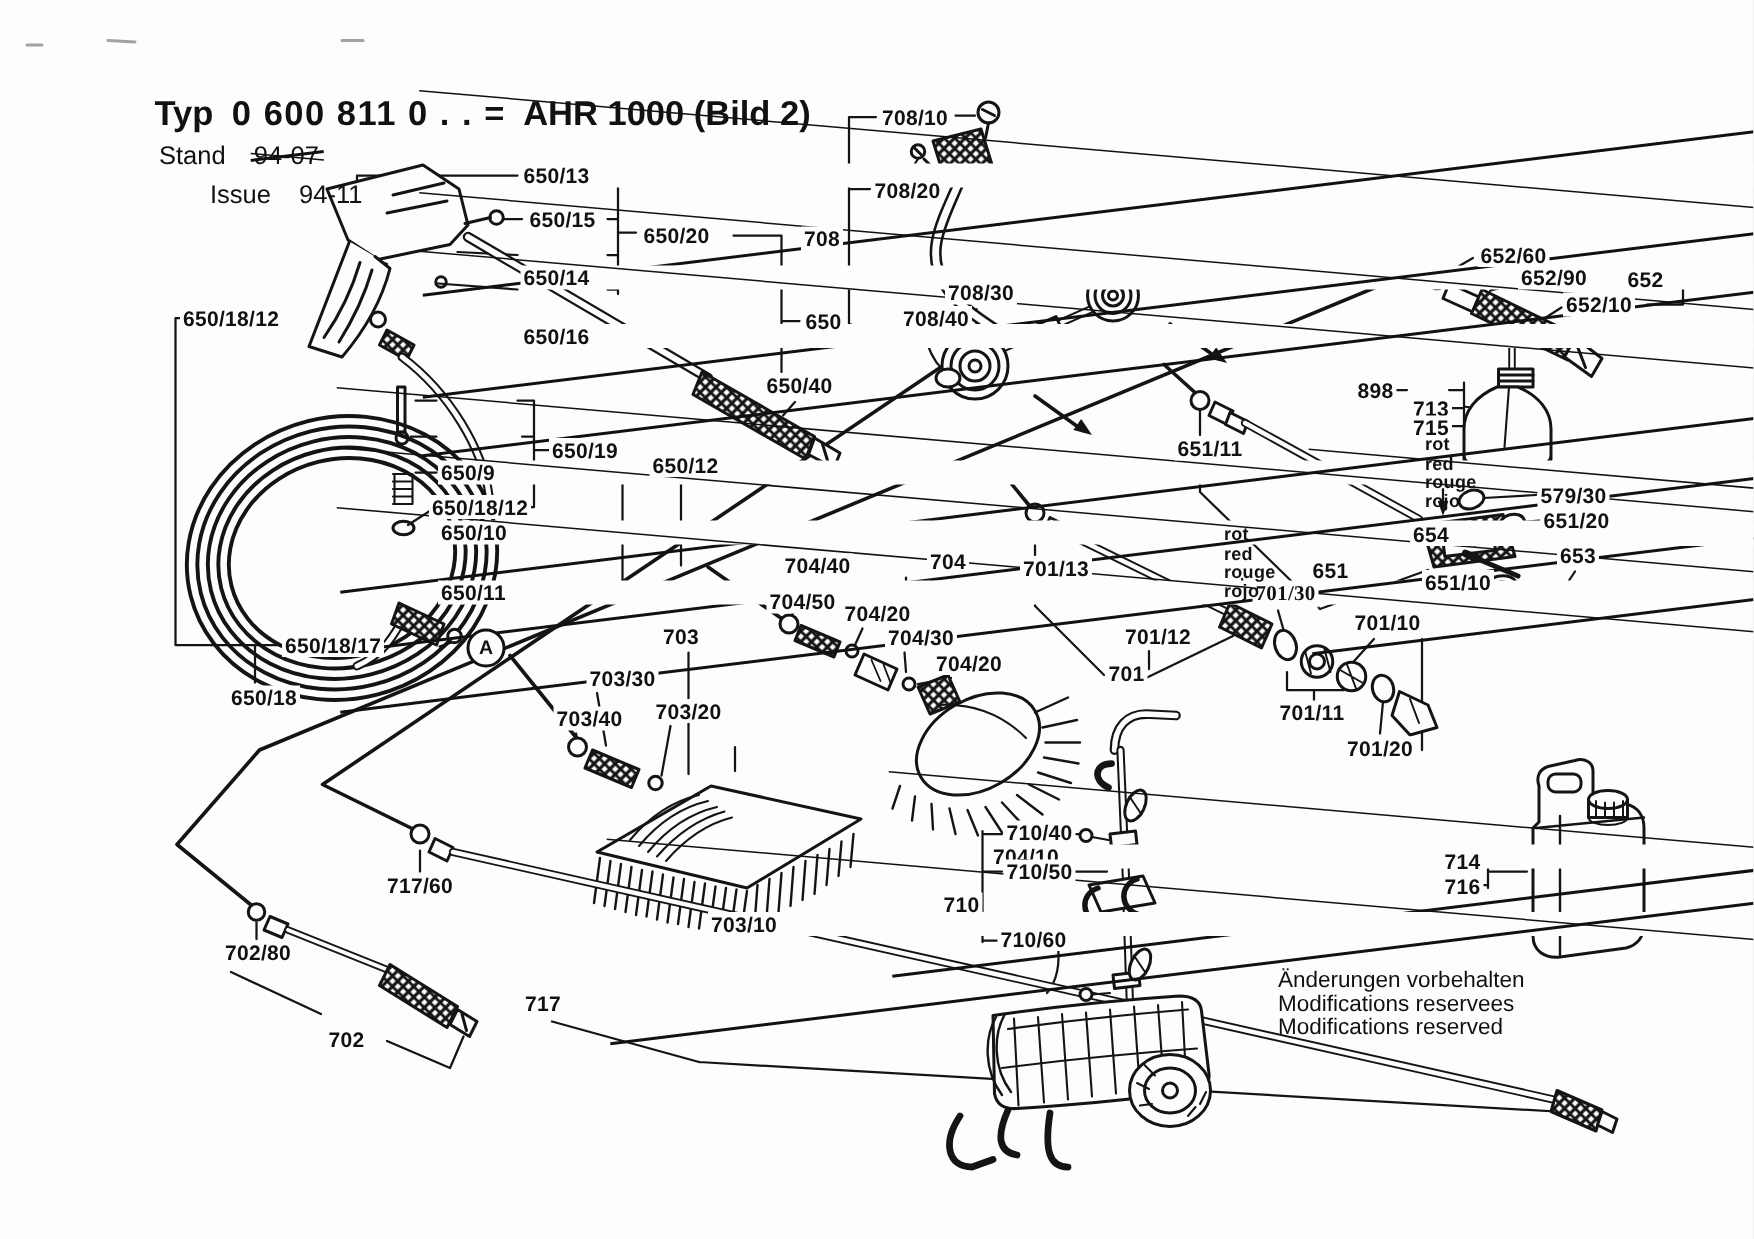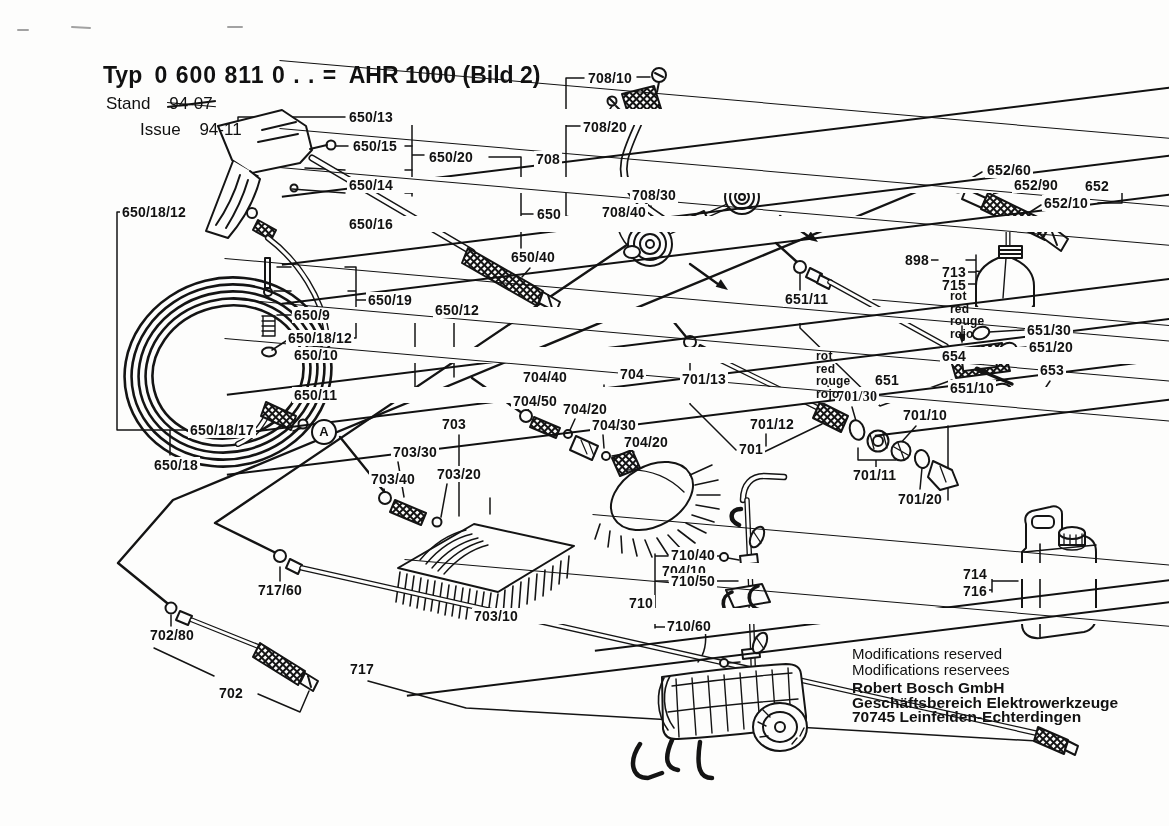--- a/index.html
+++ b/index.html
@@ -377,21 +377,21 @@
       <div class="lbl" style="left: 188px; top: 422px;">650/18/17</div>
       <div class="lbl" style="left: 152px; top: 457px;">650/18</div>
       <div class="lbl" style="left: 985px; top: 162px;">652/60</div>
       <div class="lbl" style="left: 1012px; top: 177px;">652/90</div>
       <div class="lbl" style="left: 1083px; top: 178px;">652</div>
       <div class="lbl" style="left: 1042px; top: 195px;">652/10</div>
       <div class="lbl" style="left: 903px; top: 252px;">898</div>
       <div class="lbl struck" style="left: 940px; top: 252px;">654</div>
       <div class="lbl" style="left: 940px; top: 264px;">713</div>
       <div class="lbl" style="left: 940px; top: 277px;">715</div>
-      <div class="lbl" style="left: 1025px; top: 322px;">651/30</div>
+      <div class="lbl" style="left: 1025px; top: 322px;">579/30</div>
       <div class="lbl" style="left: 1027px; top: 339px;">651/20</div>
       <div class="lbl" style="left: 1038px; top: 362px;">653</div>
       <div class="lbl" style="left: 948px; top: 380px;">651/10</div>
       <div class="lbl" style="left: 783px; top: 291px;">651/11</div>
       <div class="lbl" style="left: 873px; top: 372px;">651</div>
       <div class="lbl" style="left: 648px; top: 371px; margin-left: 32px;">701/13</div>
       <div class="lbl" style="left: 835px; top: 389px; font-family: Liberation Serif, serif;">701/30</div>
       <div class="lbl" style="left: 901px; top: 407px;">701/10</div>
       <div class="lbl" style="left: 748px; top: 416px;">701/12</div>
       <div class="lbl" style="left: 737px; top: 441px;">701</div>
@@ -427,22 +427,18 @@
 rojo</div>
       <div class="note" style="left: 816px; top: 350px;">rot
 red
 rouge
 rojo</div>
     </div>
 
   <div id="marker-a">A</div>
 
   <div id="footer">
+    <div>Änderungen vorbehalten</div>
+    <div>Modifications reservees</div>
     <div>Modifications reserved</div>
-    <div>Modifications reservees</div>
-    <div class="co">
-      <div>Robert Bosch GmbH</div>
-      <div>Geschäftsbereich Elektrowerkzeuge</div>
-      <div>70745 Leinfelden-Echterdingen</div>
-    </div>
   </div>
 
 </div>
 
 </body></html>

